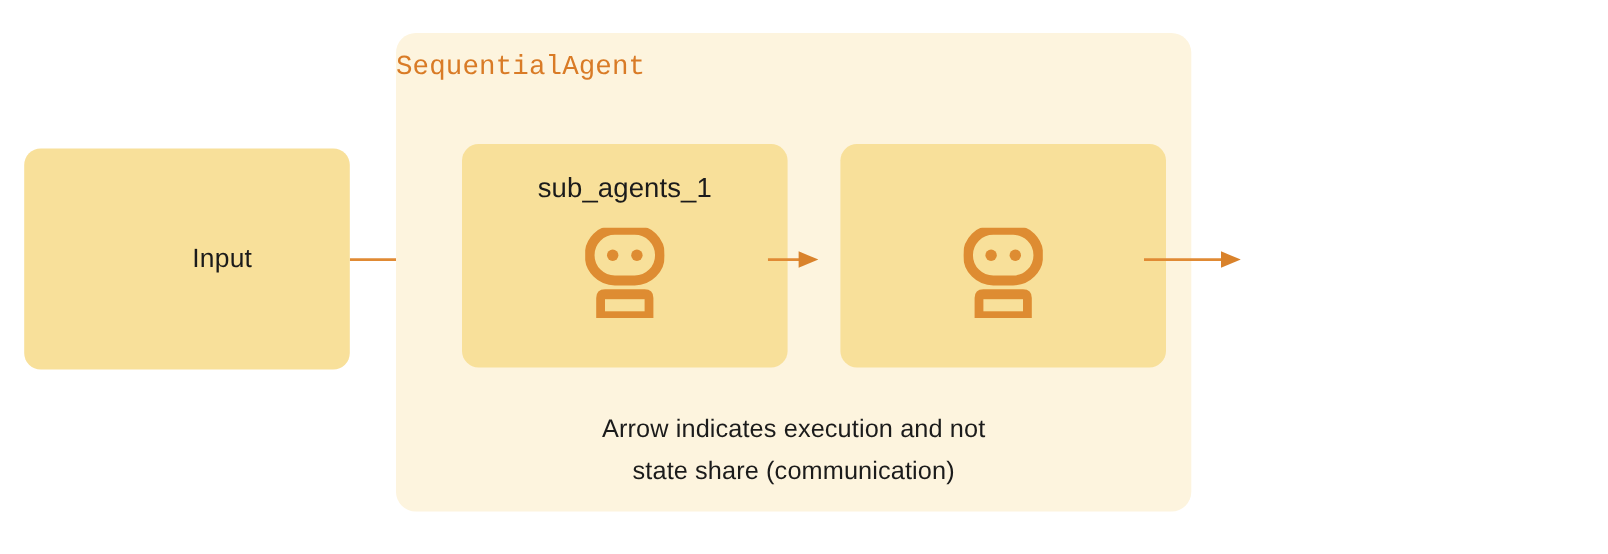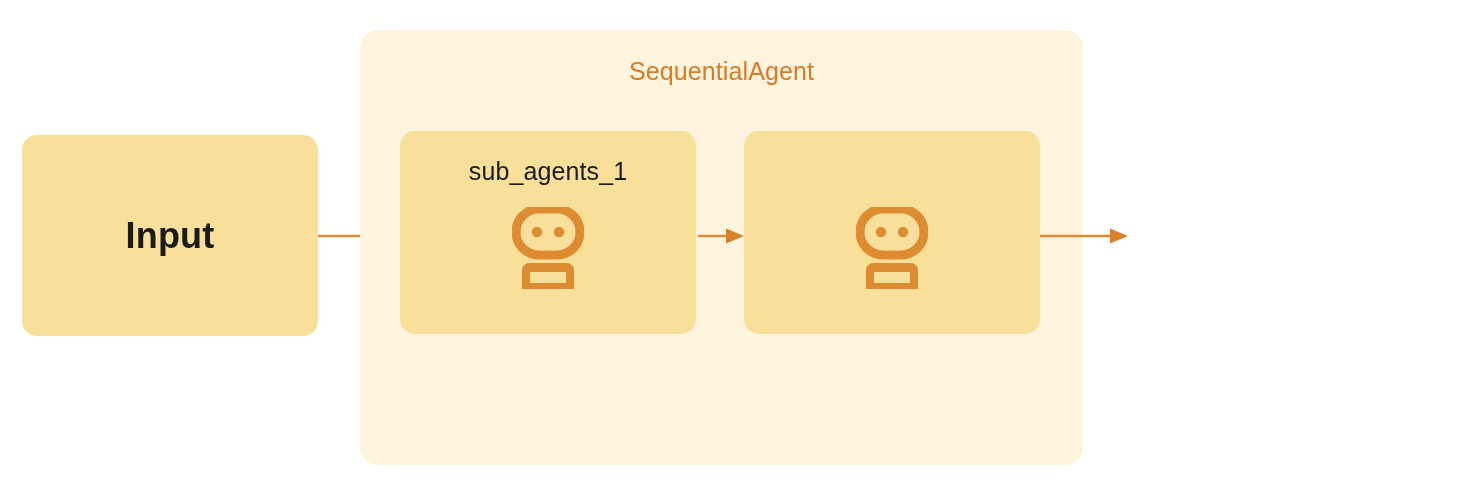--- a/index.html
+++ b/index.html
@@ -27,28 +27,29 @@
     top: 30px;
     width: 723px;
     height: 435px;
     background: #FDF4DE;
     border-radius: 18px;
   }
 
   .agent-title {
     position: absolute;
     left: 0;
-    top: 26px;
-    width: 100%;
-    text-align: center;
+    top: 16px;
+    width: 100%;
+    text-align: left;
     color: #D97B26;
     font-size: 25px;
     font-weight: 400;
     letter-spacing: 0.1px;
     line-height: 30px;
+    font-family: Liberation Mono, monospace;
   }
 
   
   .node {
     position: absolute;
     background: #F8E09A;
     border-radius: 15px;
   }
 
   .node-io {
@@ -58,33 +59,35 @@
   }
   .node-io .io-label {
     position: absolute;
     left: 0;
     top: 0;
     width: 100%;
     height: 100%;
     display: flex;
     align-items: center;
     justify-content: center;
-    font-size: 36px;
-    font-weight: bold;
+    font-size: 24px;
+    font-weight: normal;
     color: #1B1B1B;
     letter-spacing: 0.2px;
+    padding-left: 32px;
   }
 
   #node-input  { left: 22px; }
   #node-output { left: 1126px; }
 
   .node-sub {
     top: 131px;
     width: 296px;
     height: 203px;
+    margin-left: 20px;
   }
   #node-sub-1 { left: 400px; }
   #node-sub-2 { left: 744px; }
 
   .sub-label {
     position: absolute;
     left: 0;
     top: 26px;
     width: 100%;
     text-align: center;
@@ -140,20 +143,24 @@
   <div class="arrow" id="arrow-1">
     <svg width="84" height="22" viewBox="0 0 84 22" xmlns="http://www.w3.org/2000/svg" aria-hidden="true">
       <line x1="0" y1="11" x2="68" y2="11" stroke="#E08A34" stroke-width="2.4"></line>
       <polygon points="66,3.5 84,11 66,18.5" fill="#D9822B"></polygon>
     </svg>
   </div>
 
   <div class="agent-container">
     <div class="agent-title">SequentialAgent</div>
 
+    <div class="caption">
+      <span class="line">Arrow indicates execution and not</span>
+      <span class="line">state share (communication)</span>
+    </div>
   </div>
 
   <div class="node node-sub" id="node-sub-1">
     <div class="sub-label">sub_agents_1</div>
     <div class="robot-wrap">
       <svg width="72" height="84" viewBox="0 0 72 84" xmlns="http://www.w3.org/2000/svg" aria-hidden="true">
 
         <rect x="4" y="2" width="64" height="46" rx="23" ry="23" fill="none" stroke="#DE8C32" stroke-width="9"></rect>
 
         <circle cx="25" cy="25" r="5.2" fill="#DE8C32"></circle>

